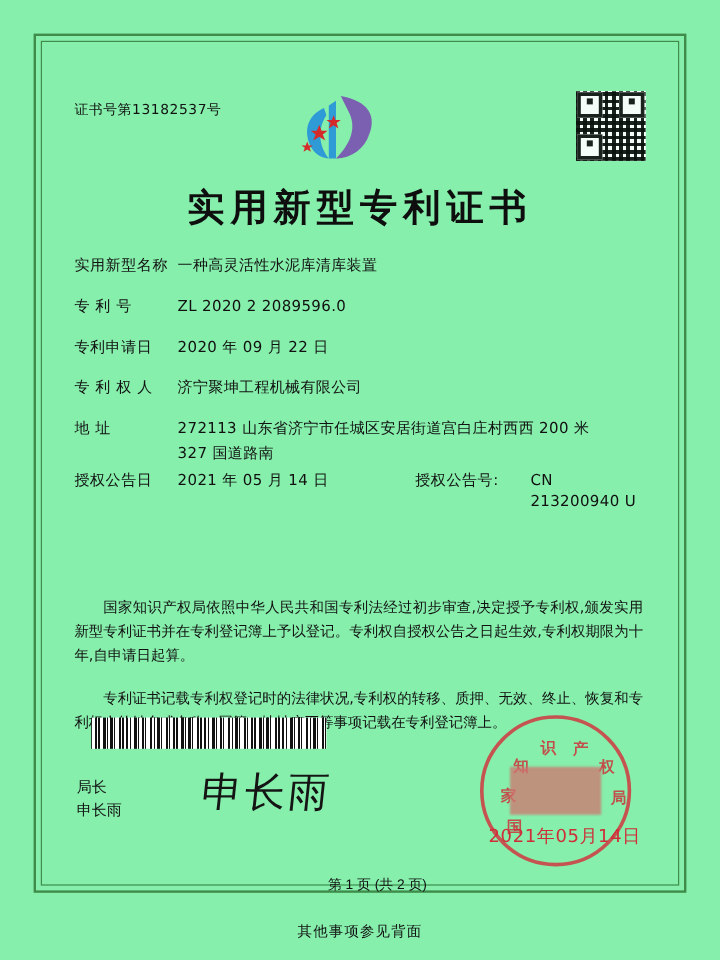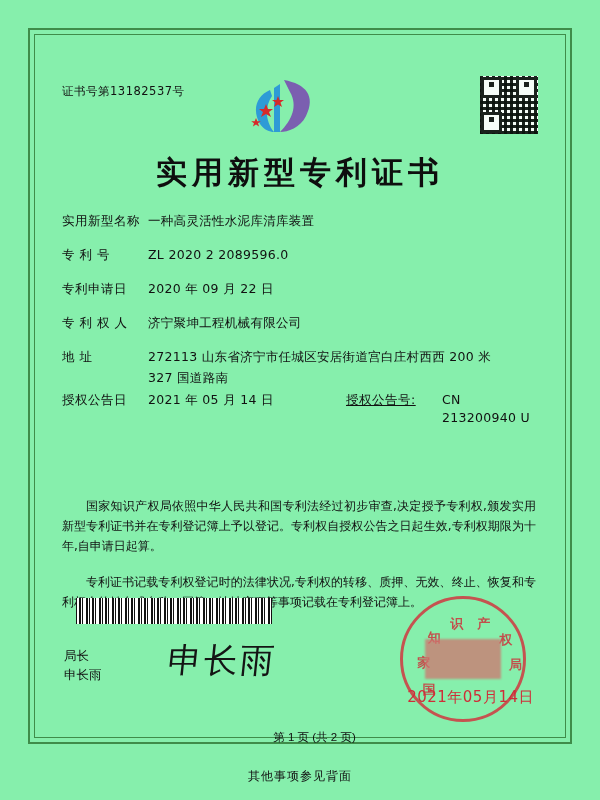--- a/index.html
+++ b/index.html
@@ -135,21 +135,20 @@
     align-items: flex-start;
   }
   .frow.split .left {
     width: 198px;
     flex: 0 0 198px;
   }
   .frow.split .rlabel {
     width: 96px;
     flex: 0 0 96px;
     letter-spacing: 0.5px;
-    text-decoration: underline;
   }
   .frow.split .rvalue {
     flex: 1 1 auto;
   }
 
   
   .paras {
     position: absolute;
     left: 62px;
     top: 480px;

